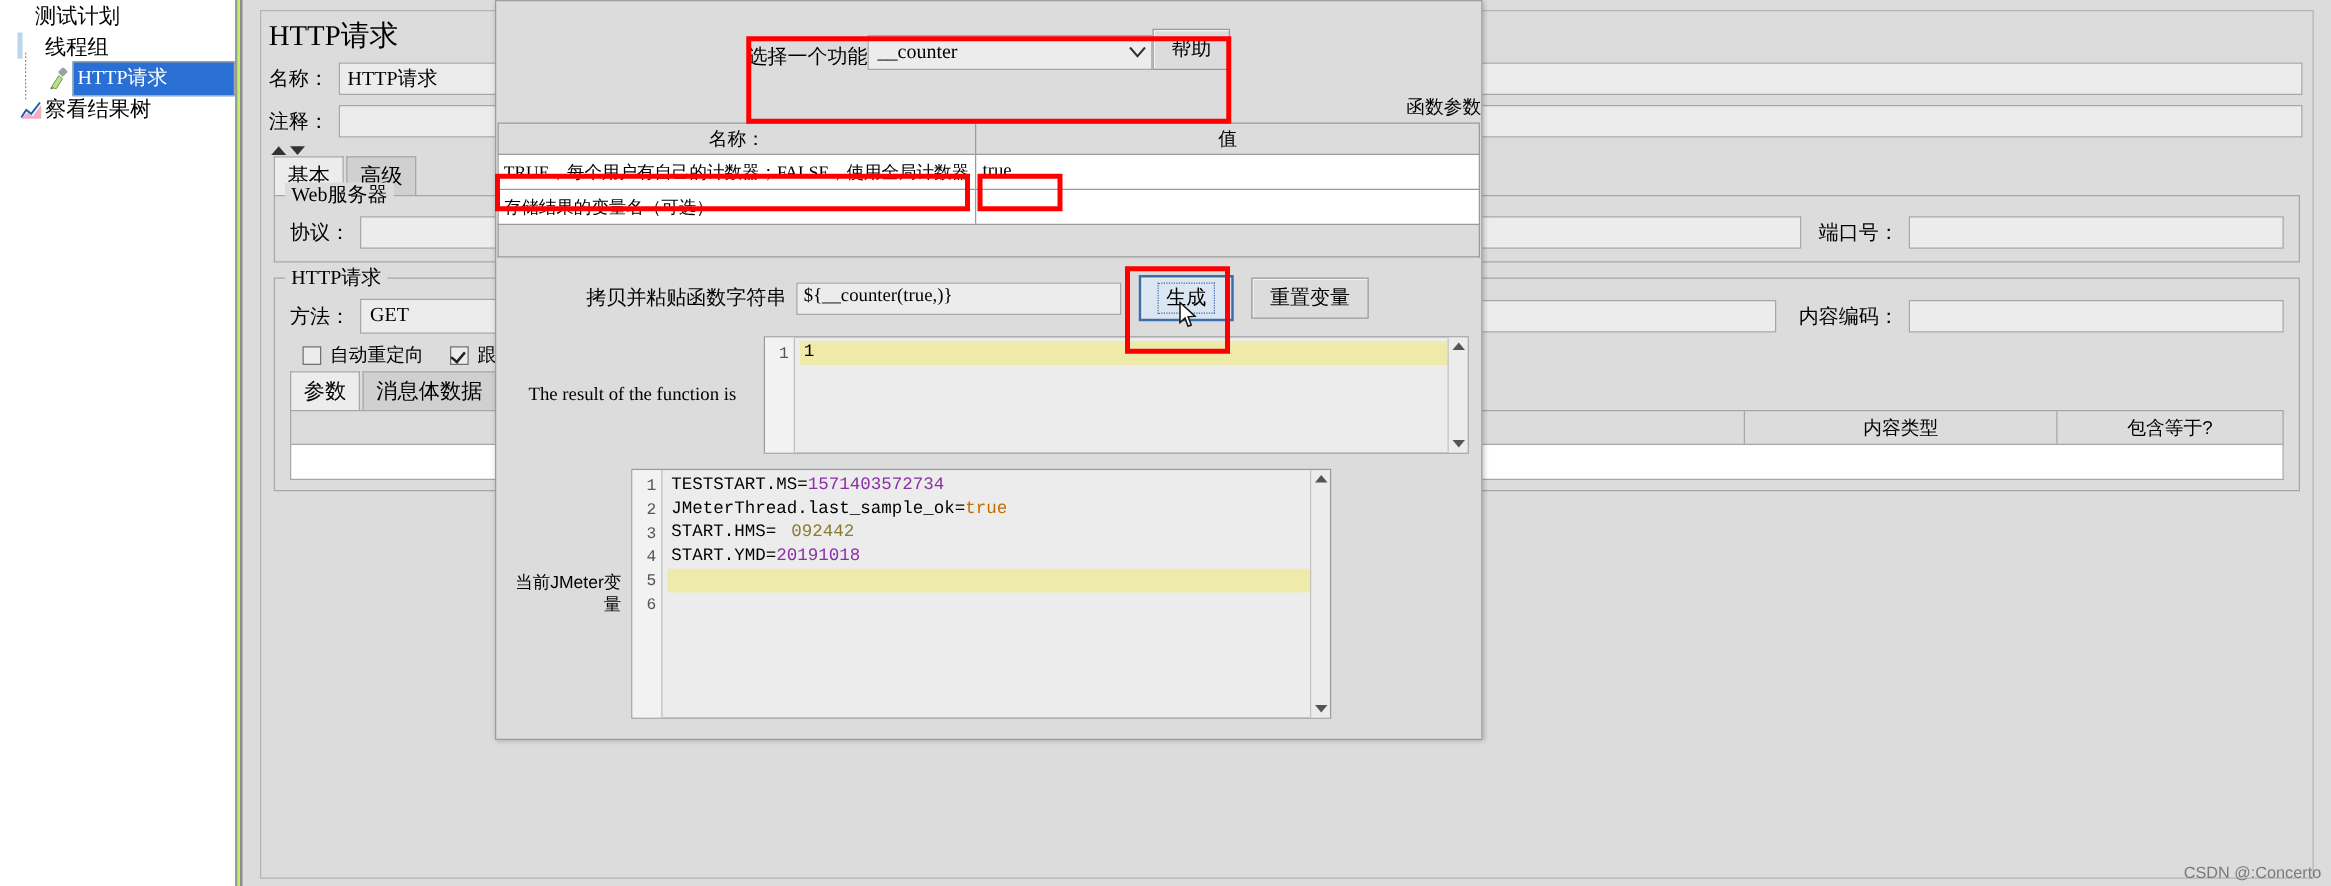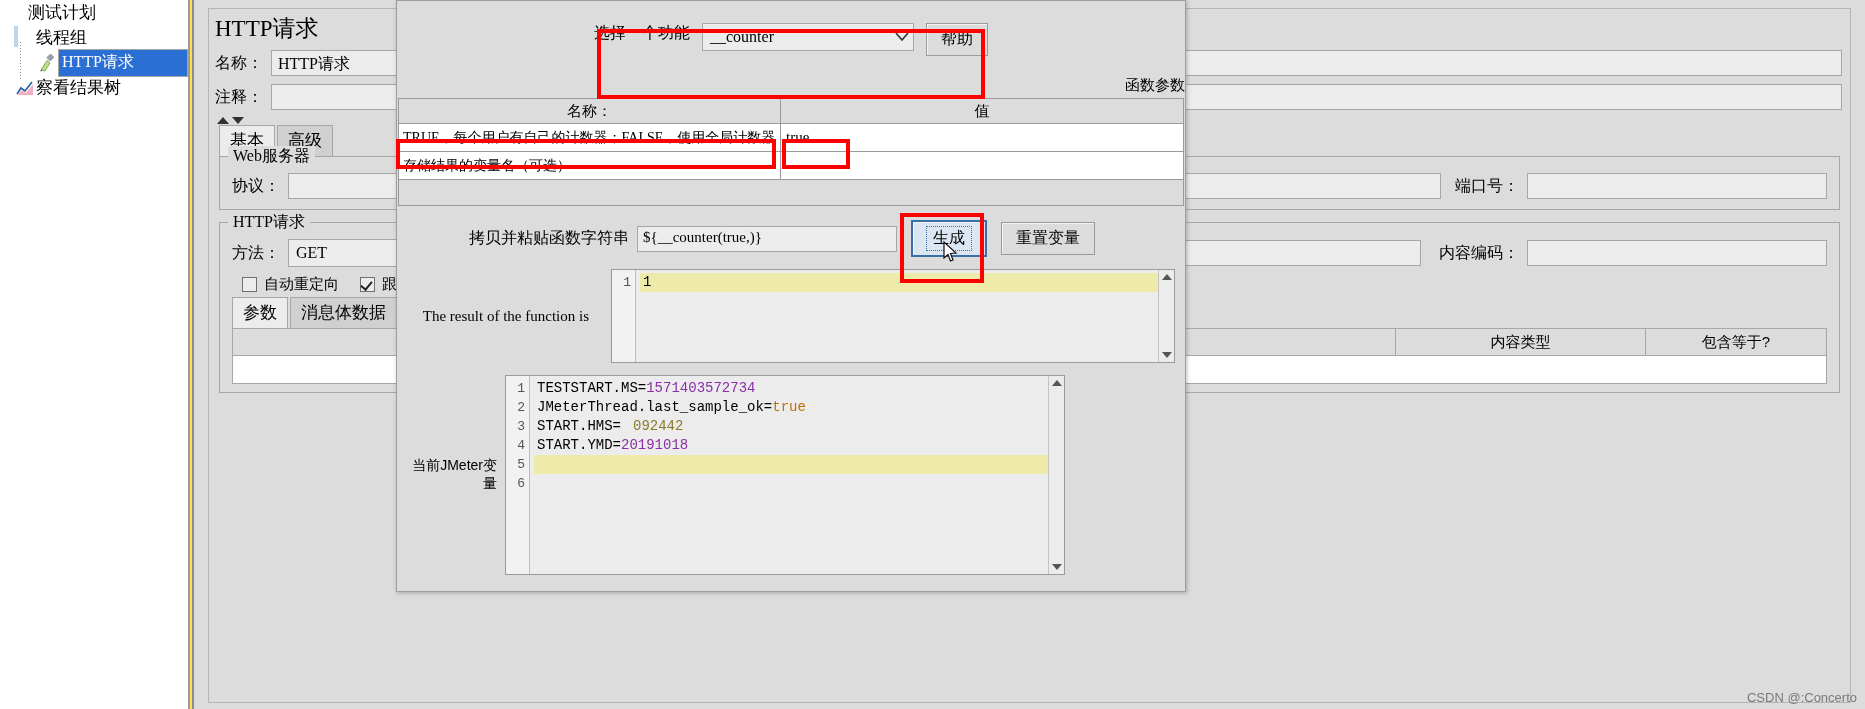--- a/index.html
+++ b/index.html
@@ -4,21 +4,21 @@
 <style>
   * { box-sizing: border-box; }
   html, body { margin:0; padding:0; }
   body {
     width:1865px; height:709px; overflow:hidden;
     background:#d6d2c8;
     font-family:"Liberation Sans", sans-serif;
     font-size:15px; color:#000;
     position:relative;
   }
-  .app { position:absolute; inset:0; background:#fde047; }
+  .app { position:absolute; inset:0; background:#bef264; }
 
   
   .tree-panel {
     position:absolute; left:0; top:0; width:190px; height:709px;
     background:#fff; border-right:2px solid #9a9a9a;
   }
   .tree-row { display:flex; align-items:center; height:25px; padding-left:6px; white-space:nowrap; }
   .tree-row.l1 { padding-left:6px; }
   .tree-row.l2 { padding-left:14px; }
   .tree-row.l3 { padding-left:36px; }
@@ -85,23 +85,23 @@
   }
   .dlg-title { height:32px; background:#eeeeee; display:flex; align-items:center; padding:0 8px 0 10px;
      border-bottom:1px solid #cdcdcd; }
   .dlg-title .t { font-size:16px; margin-left:8px; }
   .dlg-close { margin-left:auto; width:26px;height:26px; position:relative; }
   .dlg-close:before, .dlg-close:after { content:""; position:absolute; left:5px; top:12px;
      width:17px;height:2px; background:#333; }
   .dlg-close:before { transform:rotate(45deg); }
   .dlg-close:after { transform:rotate(-45deg); }
 
-  .pick-row { display:flex; align-items:flex-start; justify-content:center; gap:12px; padding:22px 0 20px; }
+  .pick-row { display:flex; align-items:flex-end; justify-content:center; padding:22px 0 20px; }
   .pick-row .lab { font-size:16px; }
-  .sel-func { width:212px; }
+  .sel-func { width:228px; }
   .btn { background:#dcdcdc; border:1px solid #9a9a9a; padding:5px 14px; font-size:16px;
      box-shadow:inset 1px 1px 0 #f3f3f3; }
   .btn.focus { border:2px solid #3b6fa8; background:#dbe6f2; padding:4px 13px; }
   .btn.focus .inner { border:1px dotted #3b6fa8; padding:1px 6px; display:block; }
 
   .params-cap { text-align:right; font-size:15px; padding-bottom:3px; }
   .ptbl { margin:0 1px; }
   .ptbl-head { display:flex; border:1px solid #9a9a9a; background:#dcdcdc; height:26px; }
   .ptbl-head .c1 { flex:0 0 382px; border-right:1px solid #9a9a9a; }
   .ptbl-head .c2 { flex:1; }

